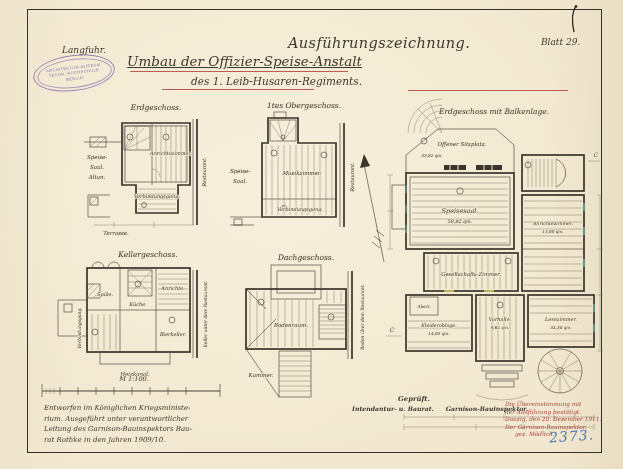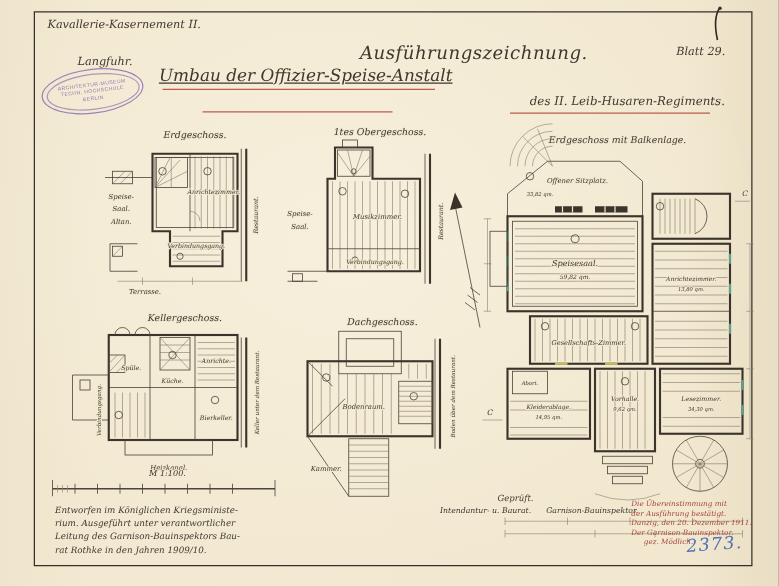--- a/index.html
+++ b/index.html
@@ -35,37 +35,36 @@
   .yel{stroke:#c9bd62;stroke-width:1.8;}
   .note{font-style:italic;position:absolute;}
   .note div{white-space:nowrap;}
 </style>
 </head>
 <body>
 
 <div class="sheet">
   <div class="frame"></div>
 
-  <div class="hw" style="left:38px;top:15px;font-size:9px;">Kavallerie-Kasernement II.</div>
   <div class="hw" style="left:62px;top:28px;font-size:9px;margin-top:17px;">Langfuhr.</div>
 
   <div class="stamp">
     <div class="in"></div>
     <span>ARCHITEKTUR-MUSEUM</span>
     <span>TECHN. HOCHSCHULE</span>
     <span>BERLIN</span>
   </div>
 
   <div class="hw c" style="left:288px;top:35px;width:165px;font-size:14.5px;letter-spacing:.4px;">Ausführungszeichnung.</div>
 
   <div class="hw c" style="left:118px;top:53px;width:244px;font-size:13.5px;text-decoration:underline;">Umbau der Offizier-Speise-Anstalt</div>
   <div class="redline" style="left:130px;top:71px;width:218px;"></div>
+  <div class="hw c" style="left:118px;top:75px;width:244px;font-size:10.5px;">des 1. Leib-Husaren-Regiments.</div>
   <div class="redline" style="left:162px;top:89px;width:152px;"></div>
 
-  <div class="hw c" style="left:396px;top:76px;width:184px;font-size:9.5px;">des II. Leib-Husaren-Regiments.</div>
   <div class="redline" style="left:408px;top:90px;width:160px;"></div>
 
   <div class="hw" style="left:541px;top:37px;font-size:9px;">Blatt 29.</div>
 
   <svg style="left:556px;top:2px;" width="34" height="34" viewBox="0 0 34 34">
     <path d="M20,4 C15,11 16,21 18,30" stroke="#2f2a22" stroke-width="1.3" fill="none"></path>
     <circle cx="20" cy="4.5" r="1.4" class="ph"></circle>
   </svg>
 
   <svg style="left:54px;top:97px;" width="182" height="150" viewBox="0 0 182 150">
@@ -436,21 +435,21 @@
       <line x1="18" y1="16" x2="18" y2="22" class="pd"></line>
   </svg>
 
   <div class="note" style="left:44px;top:403px;font-size:7px;line-height:10.5px;">
     <div>Entworfen im Königlichen Kriegsministe-</div>
     <div>rium. Ausgeführt unter verantwortlicher</div>
     <div>Leitung des Garnison-Bauinspektors Bau-</div>
     <div>rat Rothke in den Jahren 1909/10.</div>
   </div>
 
-  <div class="note" style="left:352px;top:395px;width:172px;font-size:6.8px;line-height:9px;">
+  <div class="note" style="left:352px;top:395px;width:172px;font-size:6.8px;line-height:9px;font-weight:bold;">
     <div style="margin-left:46px;">Geprüft.</div>
     <div style="display:flex;gap:12px;font-size:6.2px;">
       <span>Intendantur- u. Baurat.</span>
       <span>Garnison-Bauinspektor.</span>
     </div>
   </div>
 
   <div class="note" style="left:505px;top:401px;width:110px;font-size:5.8px;line-height:7.6px;color:#a8433b;">
     <div>Die Übereinstimmung mit</div>
     <div>der Ausführung bestätigt.</div>

